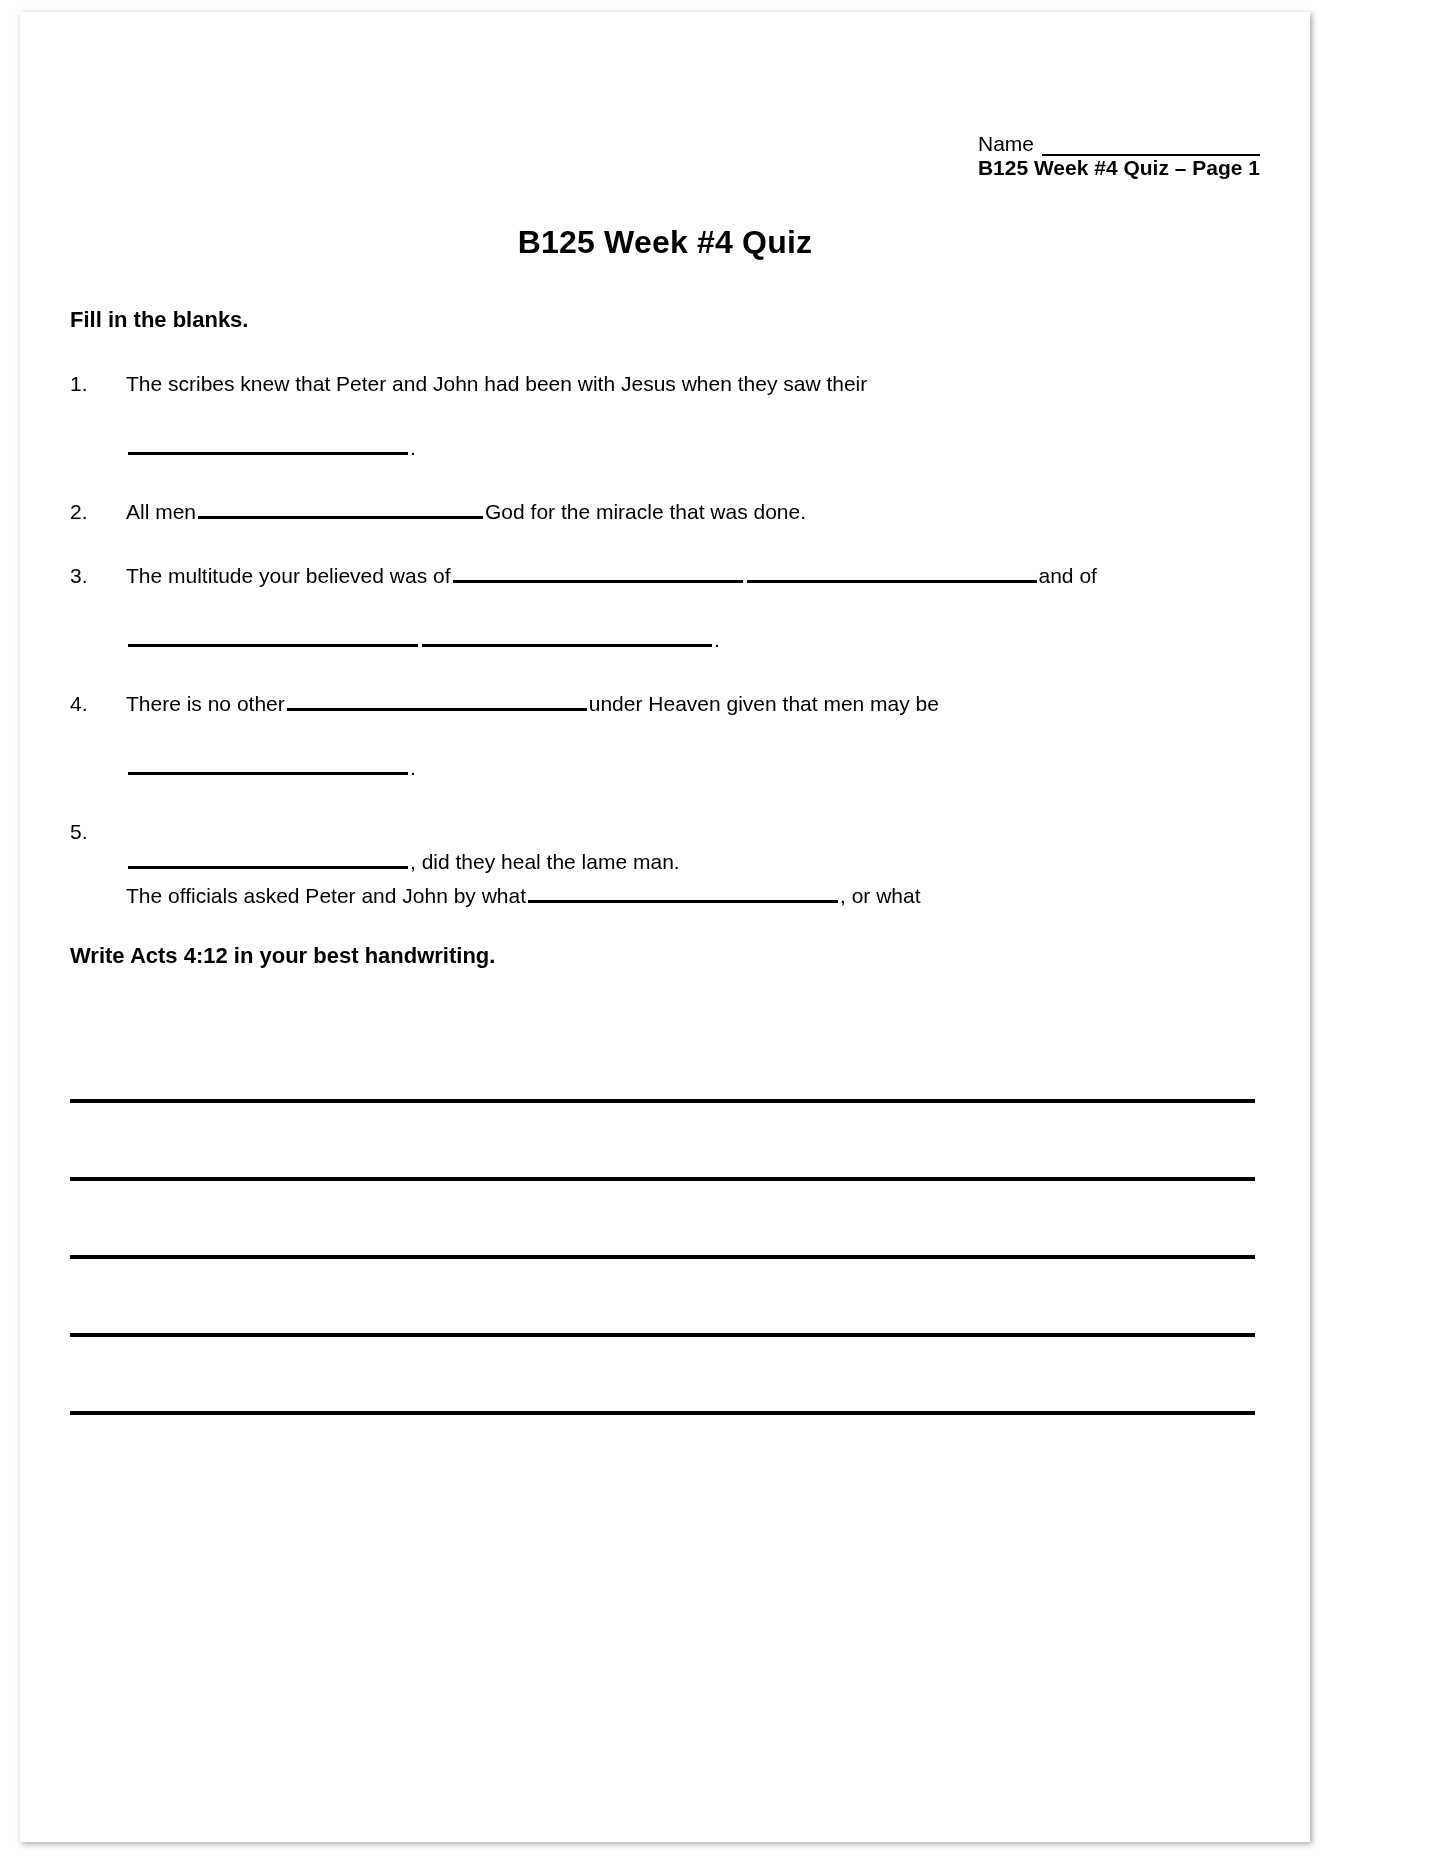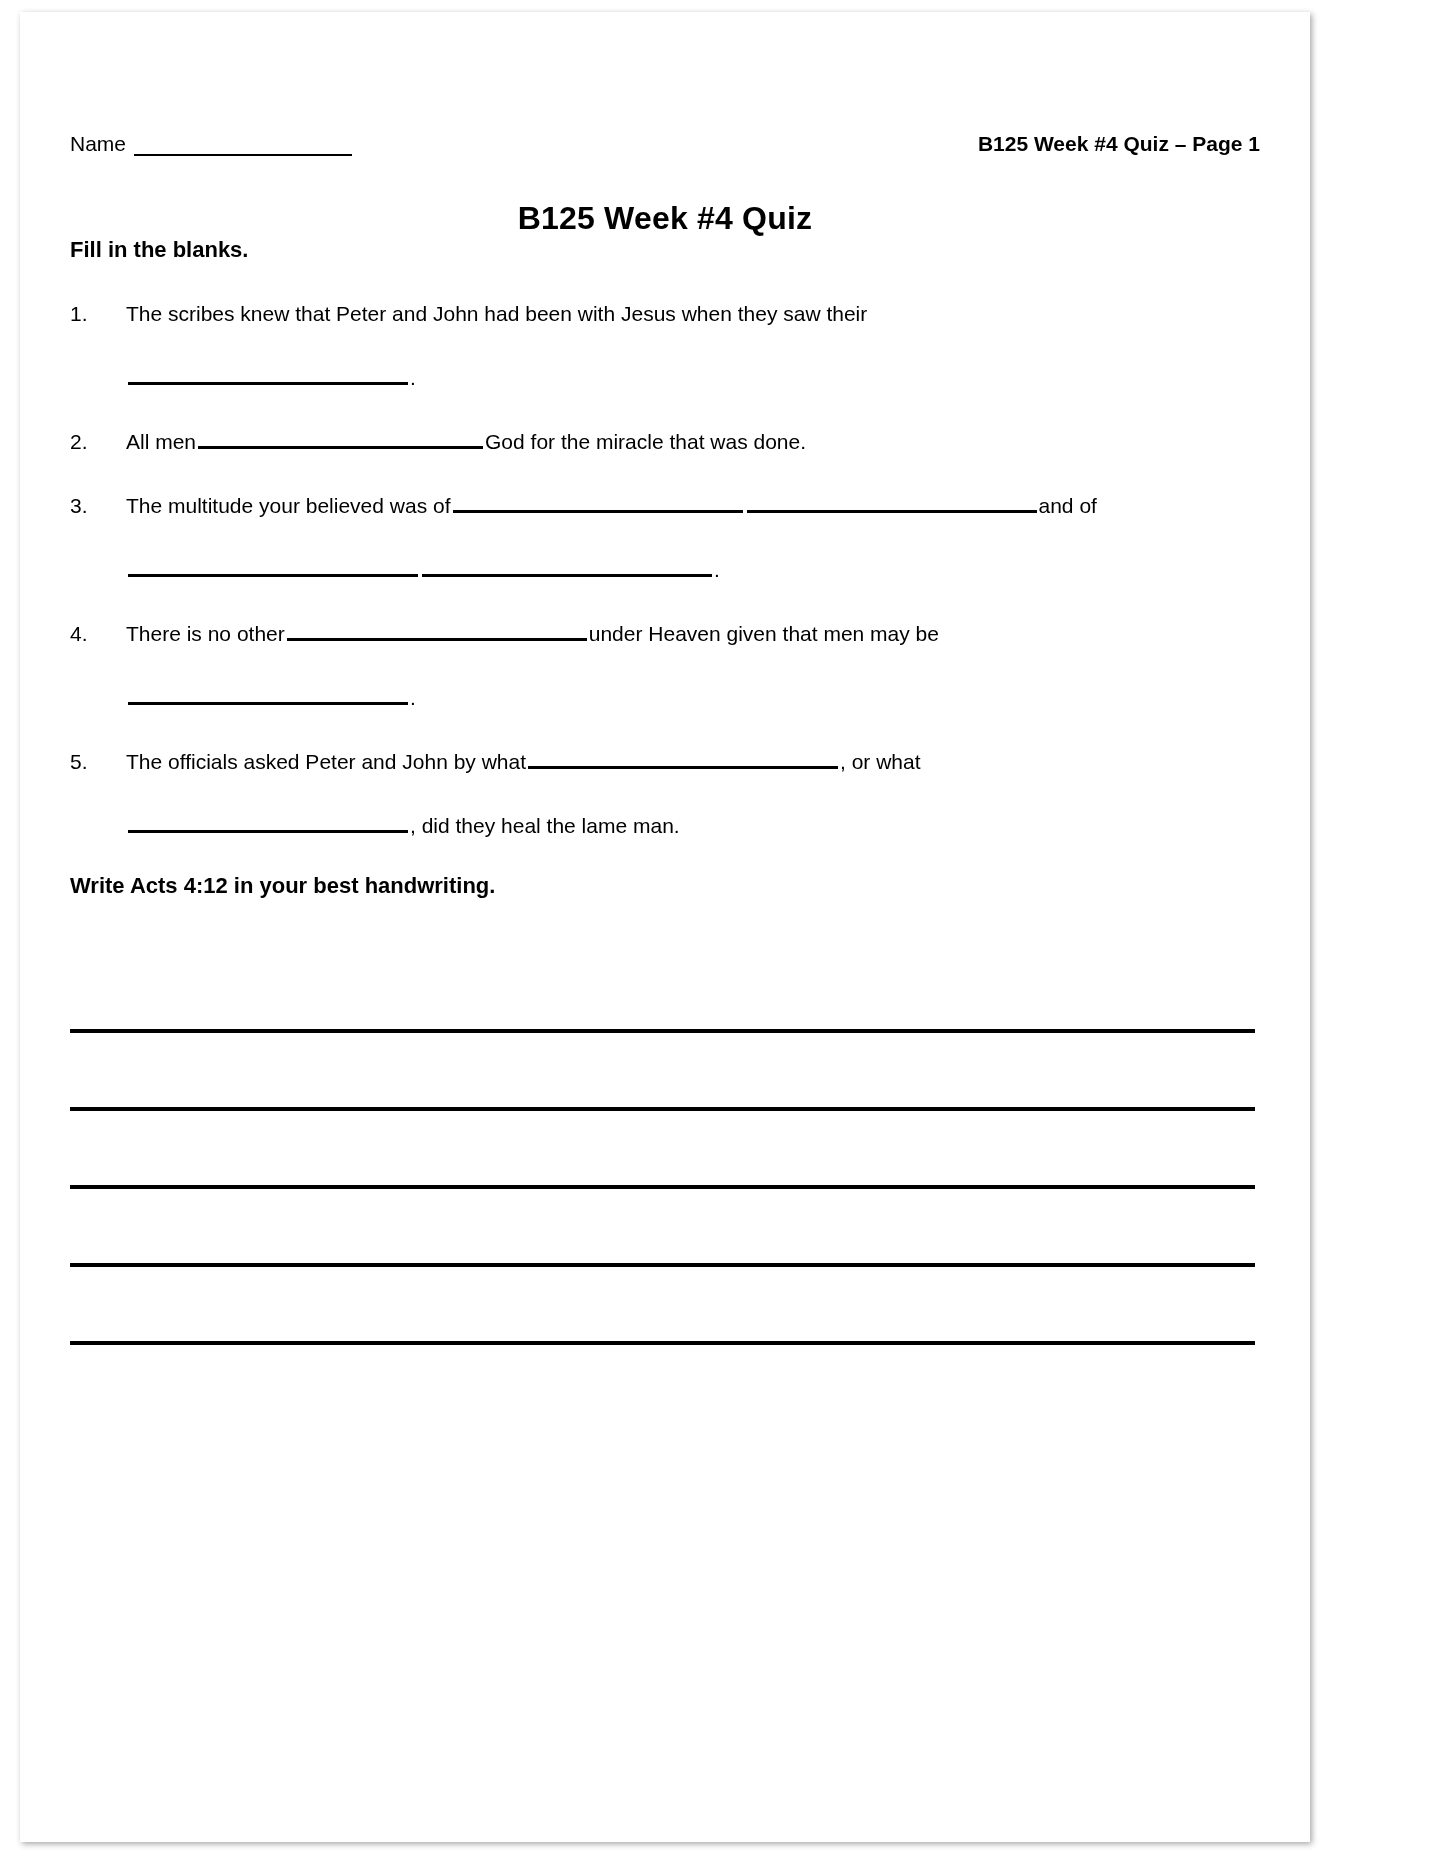--- a/index.html
+++ b/index.html
@@ -33,20 +33,21 @@
     left: 50px;
     top: 120px;
     width: 1190px;
   }
   
   .header-row {
     display: flex;
     justify-content: space-between;
     align-items: flex-end;
     font-size: 21px;
+    flex-direction: column;
   }
   .name-block {
     display: flex;
     align-items: flex-end;
     white-space: nowrap;
   }
   .name-label {
     font-size: 21px;
   }
   .name-rule {
@@ -66,20 +67,21 @@
     text-align: center;
     font-size: 32px;
     font-weight: bold;
     margin-top: 44px;
     letter-spacing: 0.2px;
   }
   
   .section-heading {
     font-size: 22px;
     font-weight: bold;
+    margin-top: 46px;
   }
   
   .qlist {
     margin-top: 34px;
   }
   .qitem {
     display: flex;
     margin-bottom: 30px;
   }
   .qnum {
@@ -200,25 +202,25 @@
             </span>
             <span class="qline spaced">
               <span class="blank b-280"></span><span>.</span>
             </span>
           </div>
         </div>
 
         <div class="qitem">
           <div class="qnum">5.</div>
           <div class="qbody">
+            <span class="qline spaced">
+              <span class="blank b-280"></span><span>, did they heal the lame man.</span>
+            </span>
             <span class="qline">
               <span>The officials asked Peter and John by what</span><span class="blank b-310"></span><span>, or what</span>
-            </span>
-            <span class="qline spaced">
-              <span class="blank b-280"></span><span>, did they heal the lame man.</span>
             </span>
           </div>
         </div>
 
       </div>
 
       <div class="hw-heading">Write Acts 4:12 in your best handwriting.</div>
 
       <div class="hw-lines">
         <div class="hw-line"></div>

